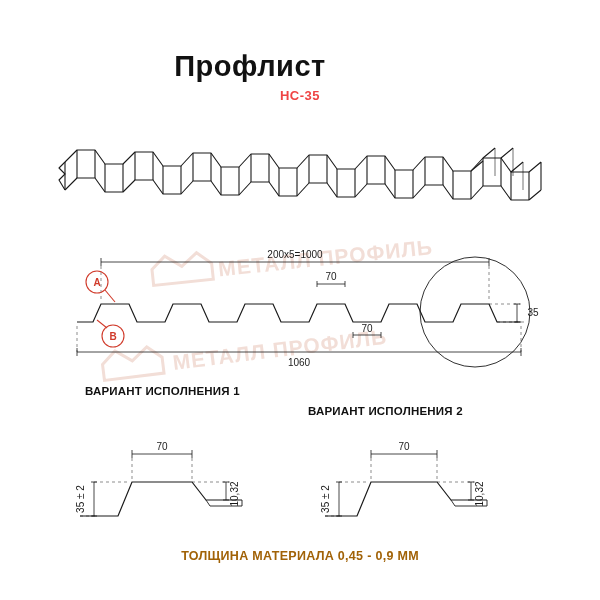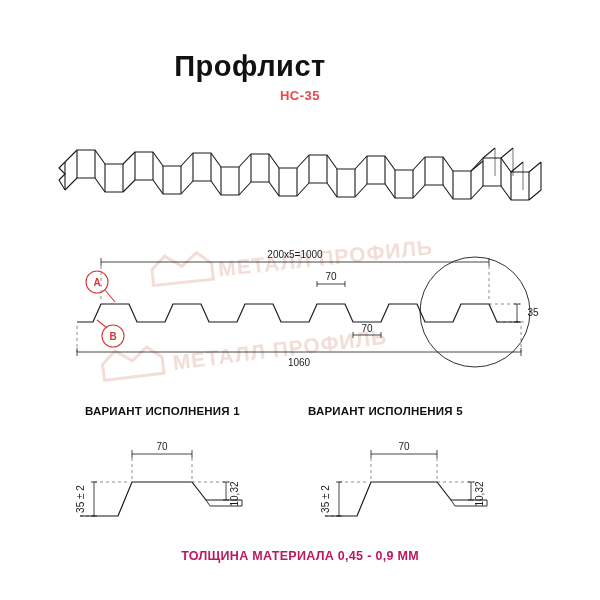--- a/index.html
+++ b/index.html
@@ -43,32 +43,32 @@
     letter-spacing: 0.5px;
   }
   .variant-label {
     position: absolute;
     font-size: 11.5px;
     font-weight: bold;
     color: #111;
     letter-spacing: 0.2px;
     line-height: 15px;
   }
-  #variant1-label { top: 404px; left: 64px; width: 230px; padding-left: 21px; }
+  #variant1-label { top: 384px; left: 64px; width: 230px; padding-left: 21px; }
   #variant2-label { top: 404px; left: 308px; width: 260px; }
   .footer {
     position: absolute;
     top: 549px;
     left: 0;
     width: 600px;
     text-align: center;
     font-size: 12.5px;
     font-weight: bold;
     letter-spacing: 0.3px;
-    color: #be185d;
+    color: #a16207;
   }
   svg { display: block; }
   .sheet-svg { position: absolute; top: 120px; left: 55px; }
   .profile-svg { position: absolute; top: 240px; left: 55px; }
   .v1-svg { position: absolute; top: 430px; left: 60px; }
   .v2-svg { position: absolute; top: 430px; left: 305px; }
   .wm { position: absolute; pointer-events: none; }
   .wm-text {
     font-family: "Liberation Sans", sans-serif;
     font-weight: bold;
@@ -169,21 +169,21 @@
       <text x="42" y="46">A</text>
       <text x="58" y="100">B</text>
     </g>
   </svg>
 
   <div class="variant-label" id="variant1-label">
     <span>ВАРИАНТ ИСПОЛНЕНИЯ 1</span>
   </div>
 
   <div class="variant-label" id="variant2-label">
-    <span>ВАРИАНТ ИСПОЛНЕНИЯ 5</span><br>
+    <span>ВАРИАНТ ИСПОЛНЕНИЯ 2</span><br>
   </div>
 
   <svg class="v1-svg" width="200" height="110" viewBox="0 0 200 110">
     <g fill="none" stroke="#1a1a1a" stroke-width="1.2" stroke-linejoin="miter">
 
       <path d="M20 86 L58 86 L72 52 L132 52 L146 70 L182 70"></path>
 
       <path d="M146 70 L150 76 L182 76" stroke-width="0.9"></path>
       <path d="M182 70 L182 76" stroke-width="0.9"></path>
 

